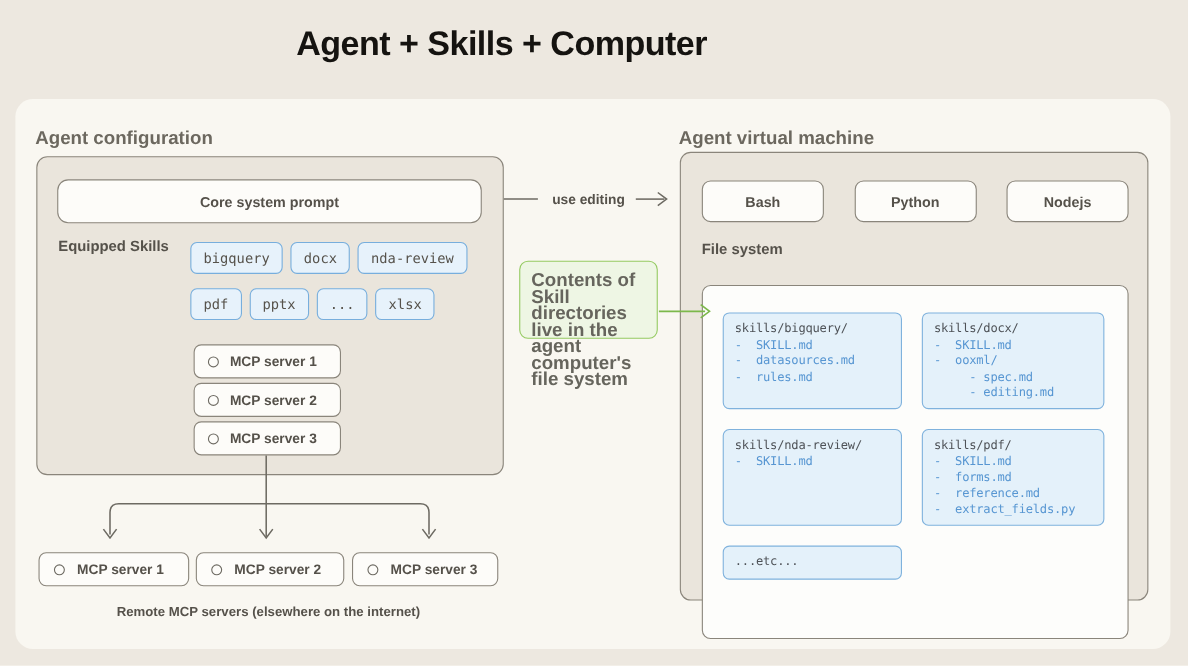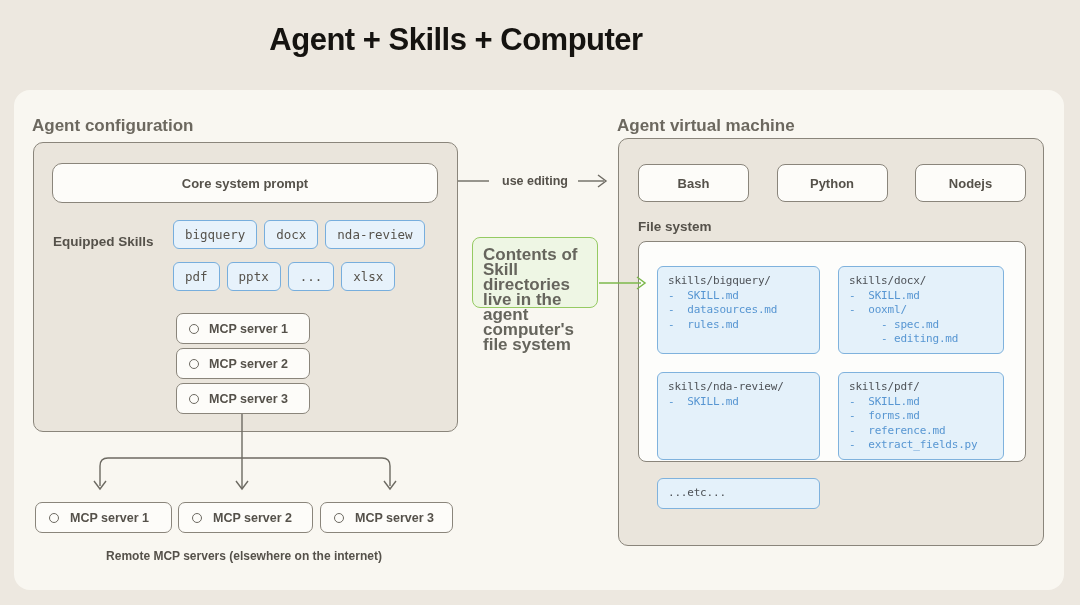--- a/index.html
+++ b/index.html
@@ -38,21 +38,21 @@
   .vm-box     { left: 618px; top: 138px; width: 426px; height: 408px; }
 
   .core-prompt {
     position: absolute; left: 18px; top: 20px; width: 386px; height: 40px;
     background: #FDFCF9; border: 1.4px solid #8A857B; border-radius: 10px;
     display: flex; align-items: center; justify-content: center;
     font-size: 13px; font-weight: 600; color: #55514A;
   }
 
   .inner-label { position: absolute; font-size: 13.5px; font-weight: 700; color: #55514A; line-height: 18px; }
-  .skills-label { left: 19px; top: 90px; }
+  .skills-label { left: 19px; top: 72px; }
   .mcp-label    { left: 19px; top: 167px; width: 108px; }
 
   .chips { position: absolute; left: 139px; top: 77px; }
   .chip-row { display: flex; gap: 7px; margin-bottom: 13px; }
   .chip {
     display: inline-flex; align-items: center; justify-content: center;
     background: #E7F2FB; border: 1.5px solid #77AEDD; border-radius: 6px;
     padding: 6px 11px; font-family: "DejaVu Sans Mono", monospace;
     font-size: 12.5px; color: #56524B;
   }
@@ -101,21 +101,21 @@
   }
   .runtime-box {
     width: 111px; height: 38px; background: #FDFCF9;
     border: 1.4px solid #8A857B; border-radius: 8px;
     display: flex; align-items: center; justify-content: center;
     font-size: 13px; font-weight: 600; color: #55514A;
   }
   .fs-label { position: absolute; left: 19px; top: 80px; font-size: 13.5px; font-weight: 700; color: #55514A; }
 
   .fs-container {
-    position: absolute; left: 19px; top: 102px; width: 388px; height: 221px;
+    position: absolute; left: 19px; top: 120px; width: 388px; height: 322px;
     background: #FDFDFB; border: 1.5px solid #8A857B; border-radius: 8px;
     padding: 24px 20px 17px 18px;
     display: grid; grid-template-columns: 163px 166px; column-gap: 19px; row-gap: 20px;
     align-content: start;
     gap: 18px;
   }
   .dir-card {
     background: #E4F1FA; border: 1.5px solid #7FB2DD; border-radius: 6px;
     padding: 7px 6px 7px 10px; height: 88px; overflow: hidden;
     font-family: "DejaVu Sans Mono", monospace; font-size: 11px;

